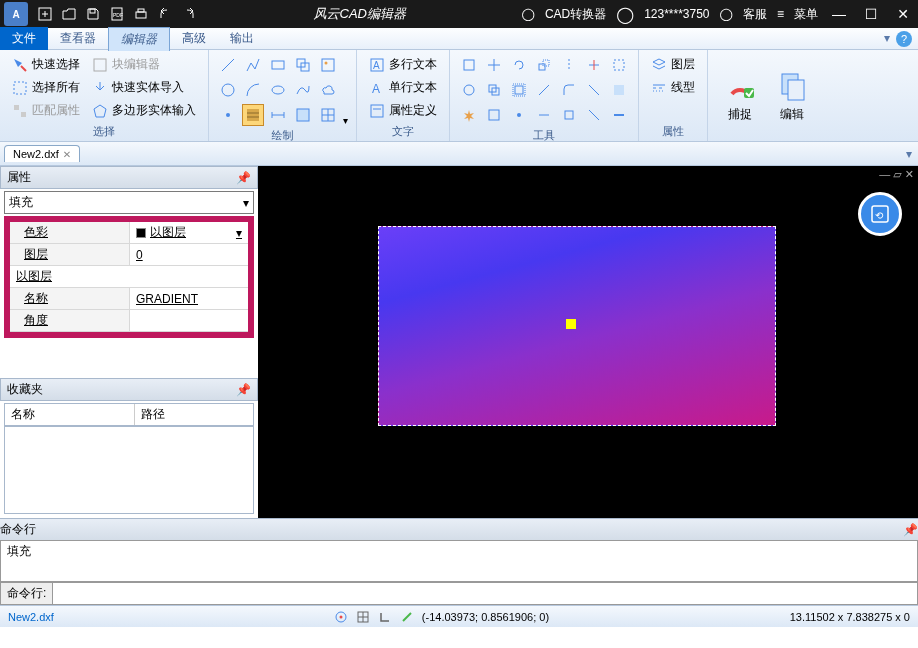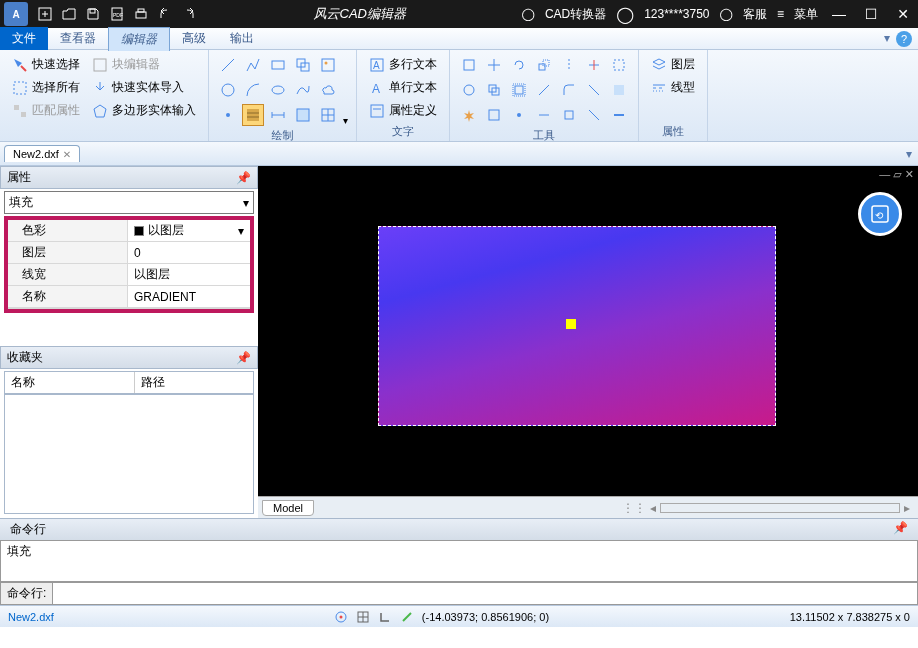--- a/index.html
+++ b/index.html
@@ -30,39 +30,39 @@
 .ribbon-big { display: flex; flex-direction: column; align-items: center; justify-content: center; padding: 4px 8px; cursor: pointer; gap: 4px; }
 .ribbon-big .big-icon { width: 32px; height: 32px; }
 .tabbar { height: 24px; background: linear-gradient(#f4f8fd, #dce8f6); border-bottom: 1px solid #b6c8de; display: flex; align-items: center; padding-left: 4px; }
 .file-tab { background: #fff; border: 1px solid #8aa8c8; border-bottom: none; padding: 2px 8px; border-radius: 4px 4px 0 0; font-size: 11px; display: flex; align-items: center; gap: 4px; }
 .tabbar-right { margin-left: auto; padding-right: 6px; }
 .main { display: flex; height: 352px; }
 .left-panel { width: 258px; background: #fff; display: flex; flex-direction: column; }
 .panel-header { background: linear-gradient(#e8eef6, #d4dde8); border: 1px solid #a8b8cc; padding: 2px 6px; font-size: 12px; display: flex; align-items: center; }
 .panel-header .pin { margin-left: auto; cursor: pointer; }
 .prop-type { background: #fff; border: 1px solid #7a7a7a; margin: 2px 4px; padding: 2px 4px; display: flex; align-items: center; }
-.prop-grid { flex: 0 0 auto; overflow: auto; border: 4px solid #be185d; margin: 0 4px 9px; }
+.prop-grid { flex: 0 0 auto; overflow: auto; border: 6px solid #be185d; margin: 0 4px 16px; text-decoration: underline; }
 .prop-row { display: flex; border-bottom: 1px solid #d8d8d8; font-size: 12px; }
 .prop-row .k { width: 120px; padding: 2px 6px 2px 14px; border-right: 1px solid #d8d8d8; background: #f4f4f4; }
 .prop-row .v { flex: 1; padding: 2px 6px; display: flex; align-items: center; }
 .fav-panel { flex: 1; display: flex; flex-direction: column; margin-top: 4px; border-radius: 22px; }
 .fav-header-row { display: flex; border: 1px solid #a8b8cc; margin: 2px 4px 0; }
 .fav-header-row div { padding: 2px 6px; font-size: 12px; }
 .fav-body { flex: 1; border: 1px solid #a8b8cc; margin: 0 4px 4px; background: #fff; }
 .canvas-area { flex: 1; display: flex; flex-direction: column; background: #000; position: relative; }
 .canvas { flex: 1; position: relative; background: #000; }
 .gradient-rect { position: absolute; left: 120px; top: 60px; width: 398px; height: 200px; background: linear-gradient(165deg, #6a3ff8 0%, #4838f0 25%, #8a30cc 55%, #c81a8a 100%); border: 1px dashed #fff; }
 .sel-marker { position: absolute; left: 308px; top: 153px; width: 10px; height: 10px; background: #ffff00; }
 .compass { position: absolute; right: 16px; top: 26px; width: 44px; height: 44px; border-radius: 50%; background: #3a8ae8; border: 3px solid #fff; display: flex; align-items: center; justify-content: center; color: #fff; font-size: 16px; }
 .win-ctrl-icons { position: absolute; right: 4px; top: 2px; color: #aaa; font-size: 11px; display: flex; gap: 4px; }
 .model-tabs { height: 22px; background: #e8eef4; display: flex; align-items: center; border-top: 1px solid #aaa; }
 .model-tab { background: #fff; border: 1px solid #aaa; padding: 1px 10px; font-size: 11px; margin-left: 4px; border-radius: 0 0 4px 4px; }
 .model-scroll { margin-left: auto; display: flex; align-items: center; gap: 4px; padding-right: 8px; }
 .cmd-area { border-top: 1px solid #a8b8cc; }
-.cmd-header { background: linear-gradient(#e8eef6, #d4dde8); padding: 2px 10px; font-size: 12px; display: flex; }
+.cmd-header { background: linear-gradient(#e8eef6, #d4dde8); padding: 2px 0; font-size: 12px; display: flex; align-items: center; }
 .cmd-log { height: 42px; background: #fff; border: 1px solid #999; padding: 2px 6px; font-size: 12px; overflow: auto; }
 .cmd-input-row { display: flex; border: 1px solid #999; align-items: center; }
 .cmd-label { background: #eee; padding: 2px 6px; border-right: 1px solid #999; font-size: 12px; }
 .cmd-input { flex: 1; border: none; padding: 2px 6px; font-size: 12px; outline: none; }
 .statusbar { height: 22px; background: linear-gradient(#f4f8fd, #dce8f6); border-top: 1px solid #b6c8de; display: flex; align-items: center; font-size: 11px; padding: 0 8px; }
 .status-file { color: #0066cc; }
 .status-center { margin-left: 280px; display: flex; align-items: center; gap: 8px; }
 .status-right { margin-left: auto; }
 svg { display: block; }
 </style>
@@ -194,20 +194,21 @@
         <div class="ribbon-item">
             <span class="ribbon-icon">
               <svg width="16" height="16">
                 <polygon points="8,2 14,6 12,14 4,14 2,6" fill="none" stroke="#4a8ae8"></polygon>
               </svg>
             </span>
             <span>多边形实体输入</span>
           </div>
       </div>
     </div>
+    <div class="ribbon-group-label">选择</div>
   </div>
 
   <div class="ribbon-group">
     <div class="ribbon-group-content">
       <div class="ribbon-icon-grid">
         <div class="cell">
             <svg width="16" height="16">
               <line x1="2" y1="14" x2="14" y2="2" stroke="#4a8ae8"></line>
             </svg>
           </div>
@@ -468,20 +469,43 @@
                 <line x1="2" y1="11" x2="14" y2="11" stroke="#4a8ae8" stroke-dasharray="1 2"></line>
               </svg>
             </span>
             <span>线型</span>
           </div>
       </div>
     </div>
     <div class="ribbon-group-label">属性</div>
   </div>
 
+  <div class="ribbon-group" style="border-right:none;">
+    <div class="ribbon-group-content">
+      <div class="ribbon-big">
+        <div class="big-icon">
+            <svg width="32" height="32">
+              <path d="M8 24 A10 10 0 0 1 24 24" fill="none" stroke="#e84a4a" stroke-width="4"></path>
+              <rect x="20" y="18" width="10" height="10" fill="#4ab84a" rx="2"></rect>
+              <path d="M22 23 L25 26 L29 20" fill="none" stroke="#fff" stroke-width="2"></path>
+            </svg>
+          </div>
+        <span>捕捉</span>
+      </div>
+      <div class="ribbon-big">
+        <div class="big-icon">
+            <svg width="32" height="32">
+              <rect x="6" y="4" width="16" height="20" fill="#c8e0fa" stroke="#4a8ae8"></rect>
+              <rect x="12" y="10" width="16" height="20" fill="#e8f0fa" stroke="#4a8ae8"></rect>
+            </svg>
+          </div>
+        <span>编辑</span>
+      </div>
+    </div>
+  </div>
 </div>
 
 <div class="tabbar">
   <div class="file-tab">
     <span>New2.dxf</span>
     <span style="font-size:10px;color:#888;">✕</span>
   </div>
   <div class="tabbar-right"><span style="color:#5a7aaa;">▾</span></div>
 </div>
 
@@ -502,28 +526,28 @@
             <span style="width:10px;height:10px;background:#000;border:1px solid #888;display:inline-block;margin-right:4px;"></span>
             <span>以图层</span>
             <span style="margin-left:auto;">▾</span>
           </div>
         </div>
       <div class="prop-row">
           <div class="k">图层</div>
           <div class="v">0</div>
         </div>
       <div class="prop-row">
-          <div class="k">线宽</div>
           <div class="v">以图层</div>
         </div>
       <div class="prop-row">
           <div class="k">名称</div>
           <div class="v">GRADIENT</div>
         </div>
       <div class="prop-row">
+          <div class="k">角度</div>
         </div>
     </div>
     <div style="height:20px;"></div>
     <div class="fav-panel">
       <div class="panel-header">
         <span>收藏夹</span>
         <span class="pin">📌</span>
       </div>
       <div class="fav-header-row">
         <div style="width:130px;border-right:1px solid #ccc;">名称</div>
@@ -538,29 +562,20 @@
       <div class="win-ctrl-icons">— ▱ ✕</div>
       <div class="gradient-rect"></div>
       <div class="sel-marker"></div>
       <div class="compass">
           <svg width="24" height="24">
             <rect x="4" y="4" width="16" height="16" fill="none" stroke="#fff" stroke-width="1.5" rx="2"></rect>
             <text x="7" y="17" font-size="10" fill="#fff">⟲</text>
           </svg>
         </div>
     </div>
-    <div class="model-tabs">
-      <div class="model-tab">Model</div>
-      <div class="model-scroll">
-        <span style="color:#888;">⋮⋮</span>
-        <span style="color:#888;">◂</span>
-        <div style="width:240px;height:10px;background:#e8eef4;border:1px solid #aaa;"></div>
-        <span style="color:#888;">▸</span>
-      </div>
-    </div>
   </div>
 </div>
 
 <div class="cmd-area">
   <div class="cmd-header">
     <span>命令行</span>
     <span style="margin-left:auto;">📌</span>
   </div>
   <div class="cmd-log">
     <div>填充</div>

